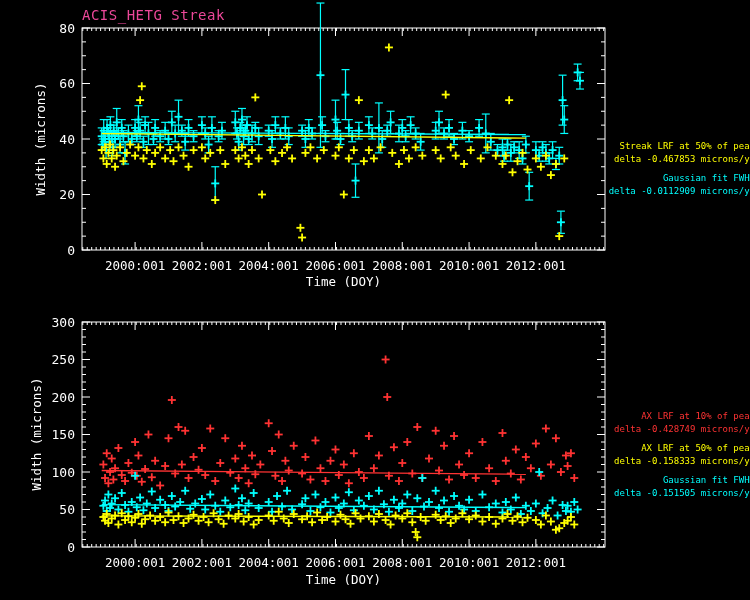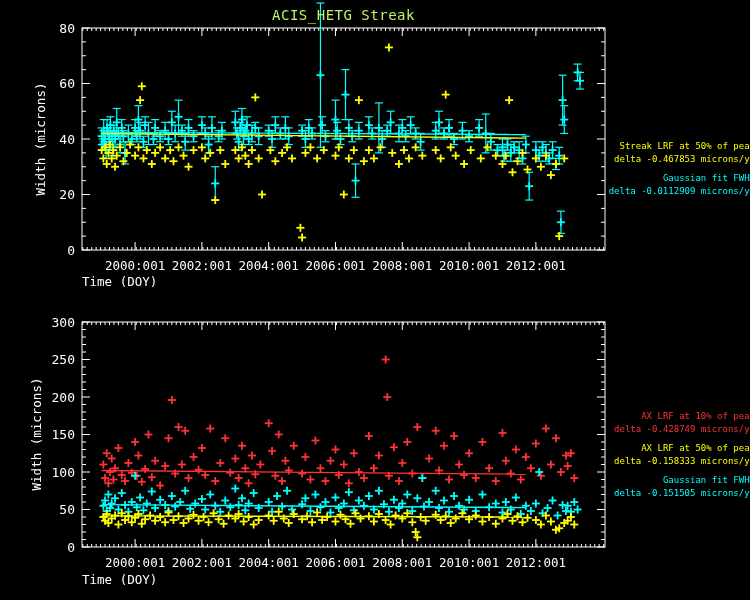--- a/index.html
+++ b/index.html
@@ -1,21 +1,21 @@
 <!DOCTYPE html>
 <html><head>
 <meta charset="utf-8">
 <style>
   html,body{margin:0;padding:0;background:#000;width:750px;height:600px;overflow:hidden;}
   .stage{position:relative;width:750px;height:600px;background:#000;
          font-family:"DejaVu Sans Mono",monospace;}
   svg{position:absolute;left:0;top:0;}
-  .title{position:absolute;left:82px;width:523px;text-align:center;color:#bef264;
+  .title{position:absolute;left:82px;width:523px;text-align:left;color:#ec4899;
          font-size:14px;letter-spacing:0.5px;white-space:nowrap;}
-  .xlab{position:absolute;left:82px;width:523px;color:#fff;font-size:12.5px;}
+  .xlab{position:absolute;left:82px;width:523px;text-align:center;color:#fff;font-size:12.5px;}
   .ylab{position:absolute;color:#fff;font-size:12.5px;white-space:nowrap;
         transform:translate(-50%,-50%) rotate(-90deg);}
   .legend{position:absolute;right:-5px;width:230px;text-align:right;font-size:9px;
           line-height:12.6px;white-space:nowrap;}
   .lg{margin-bottom:7px;}
   .c-yellow{color:#ffff00;}
   .c-cyan{color:#00ffff;}
   .c-red{color:#ff3333;}
   .ticklabel{font-family:"DejaVu Sans Mono",monospace;}
 </style>

